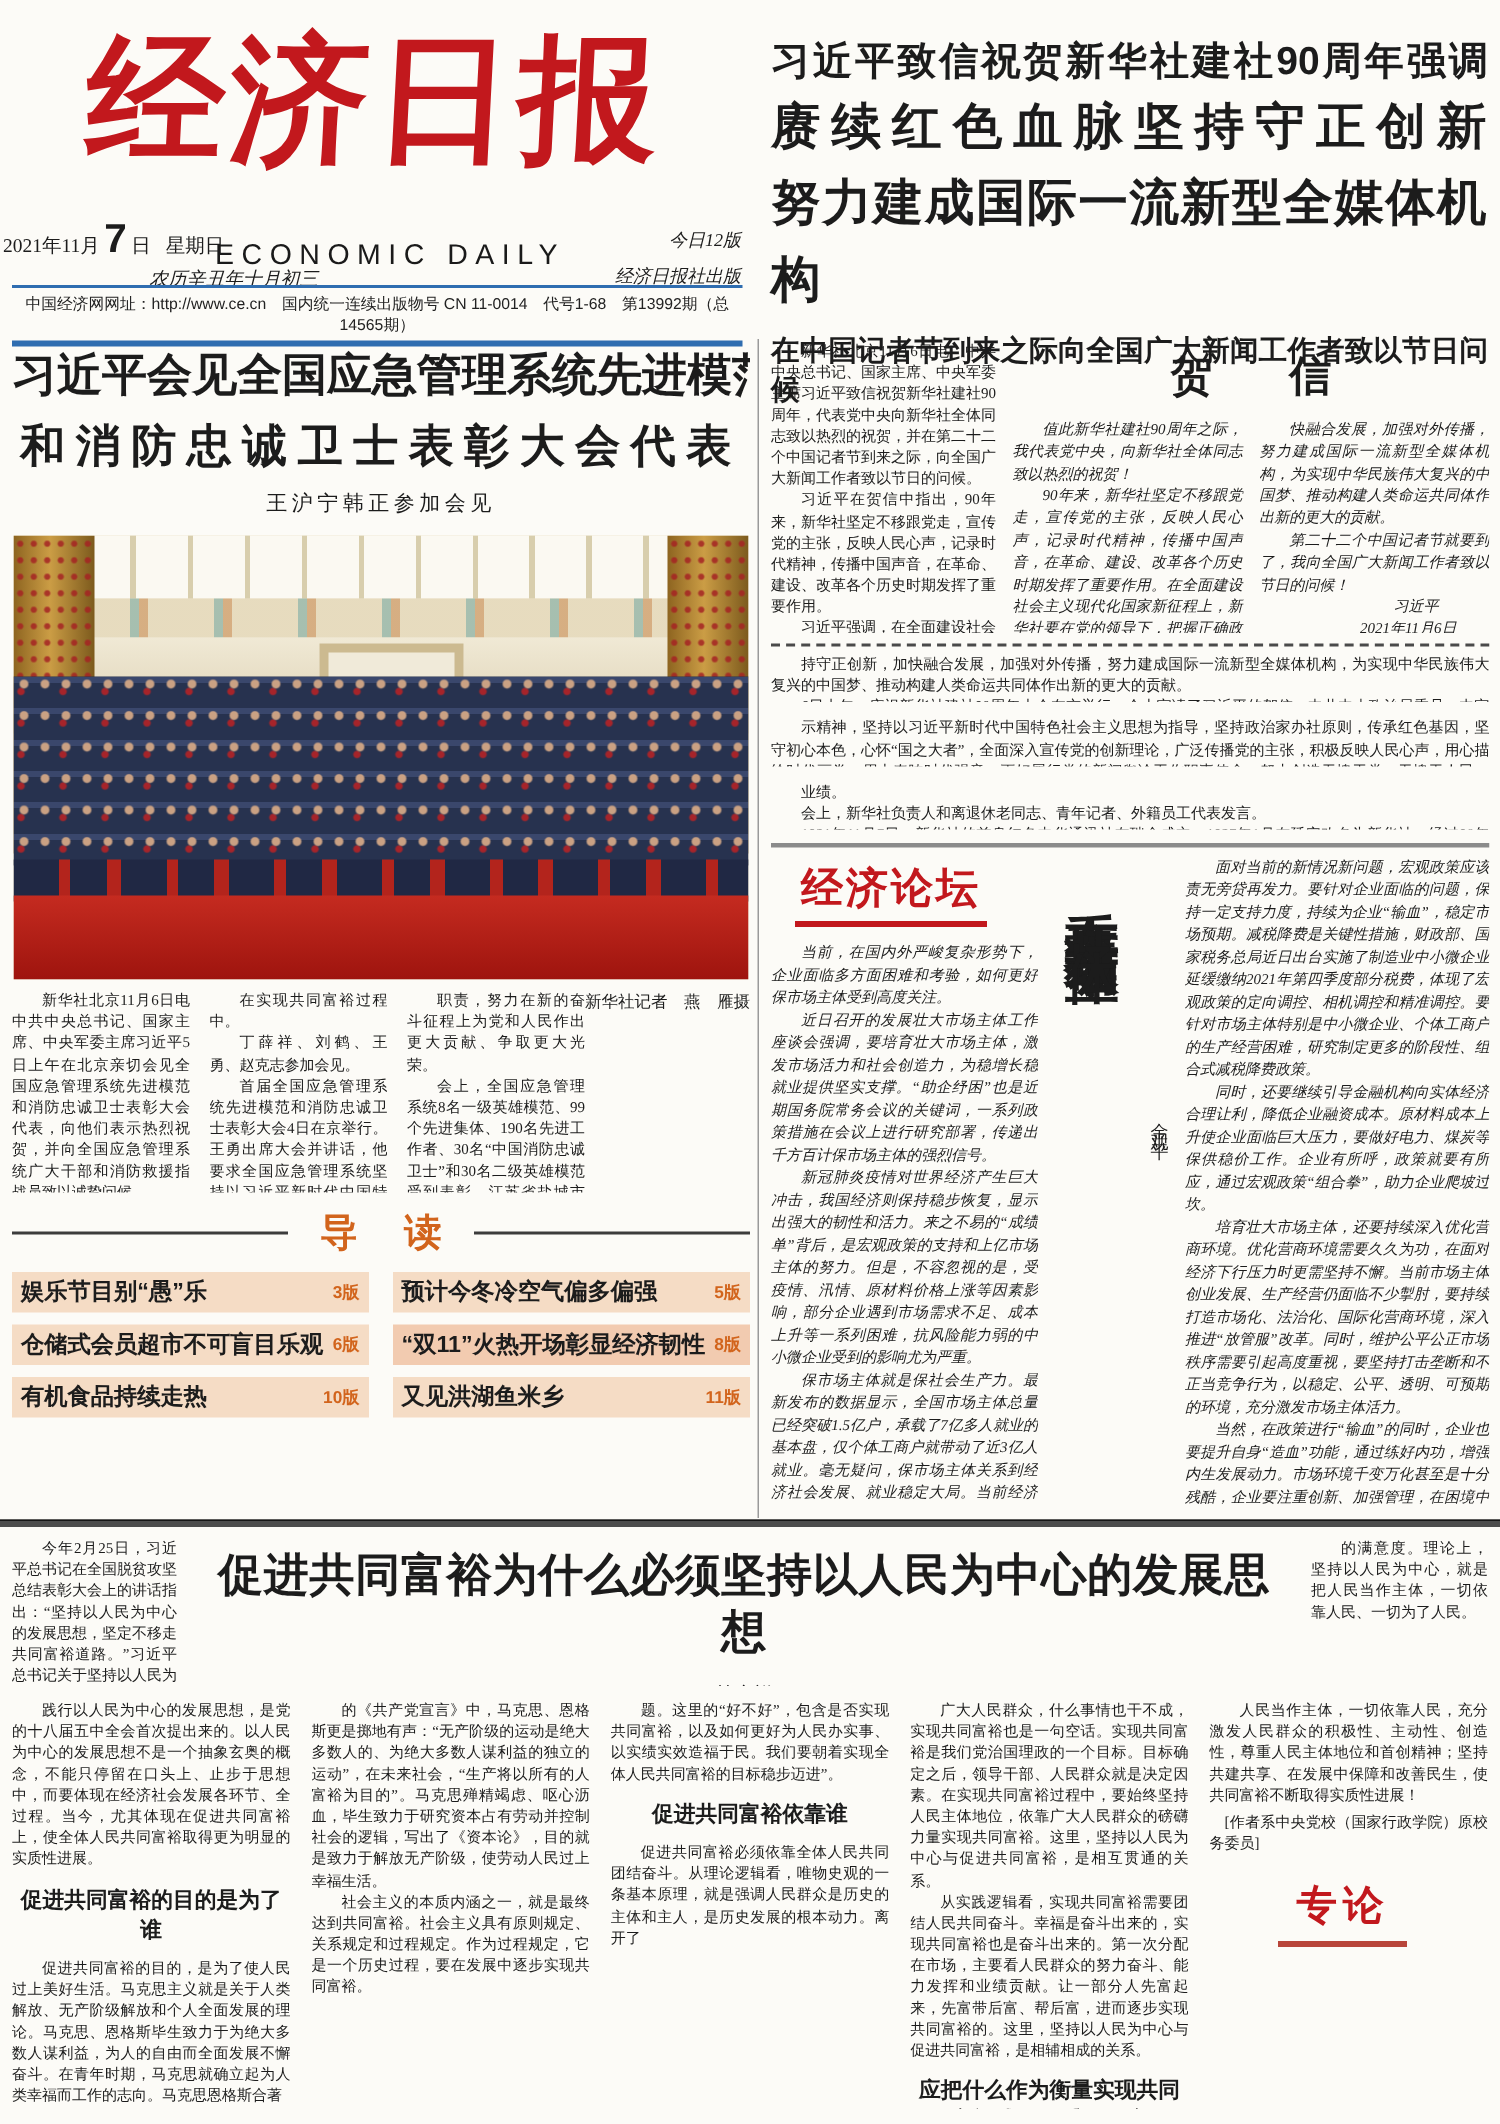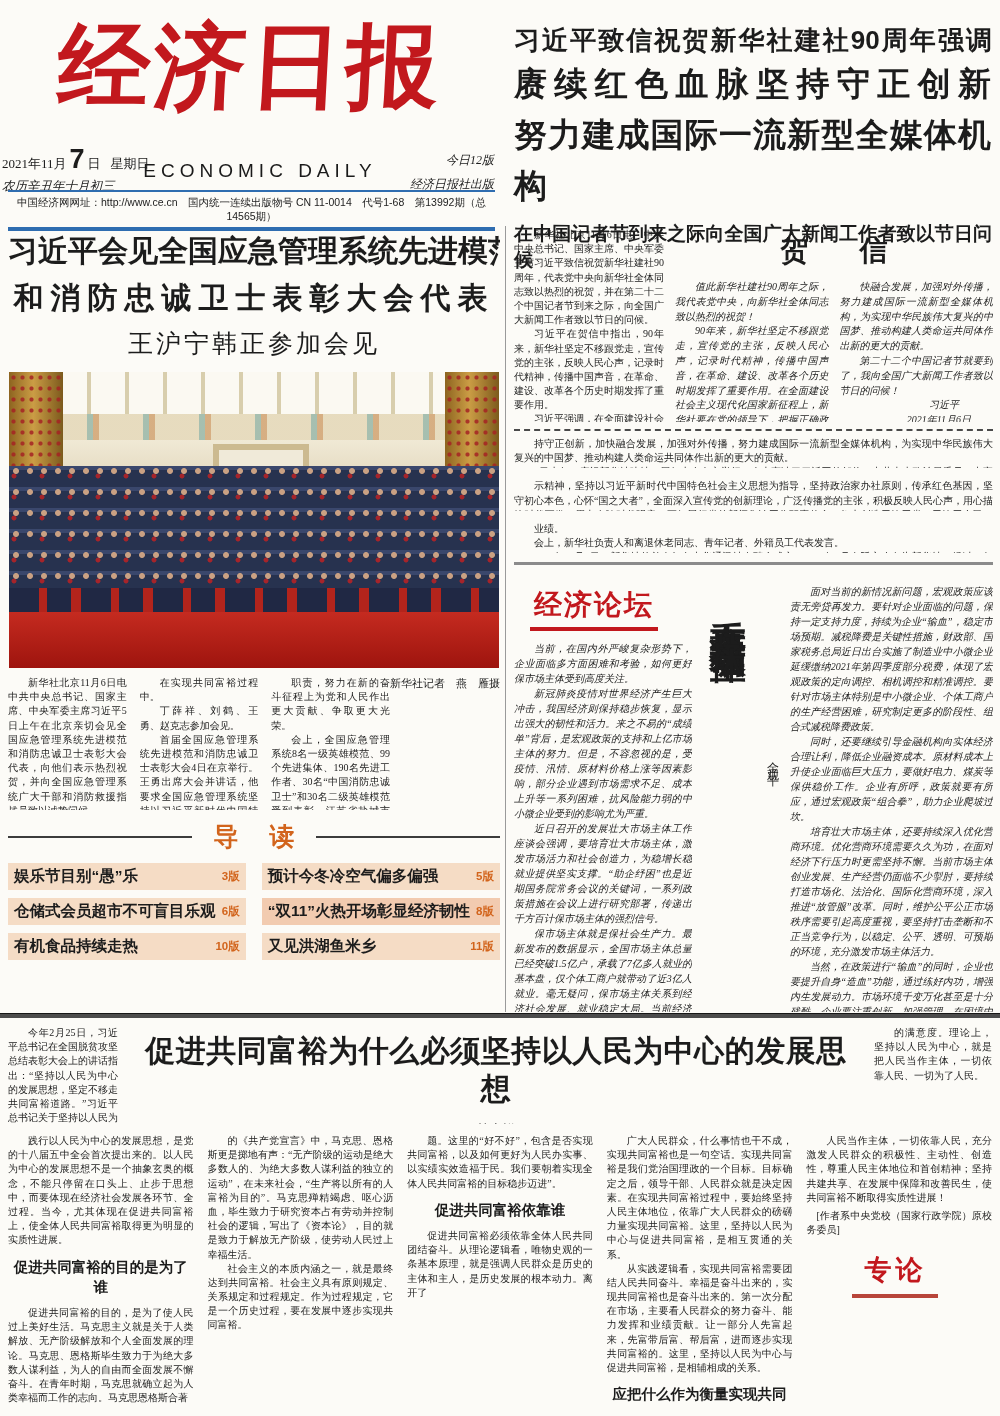--- a/index.html
+++ b/index.html
@@ -15,21 +15,21 @@
   p{margin:0;text-indent:2em;}
   .just{text-align:justify;}
 
   
   .brand{position:absolute;left:58px;top:2px;width:400px;font-family:var(--serif);
          font-weight:bold;font-size:92px;line-height:1.42;letter-spacing:4px;color:var(--red);
          transform:skewX(-3deg);white-space:nowrap;}
   .date-block{position:absolute;left:2px;top:144px;width:210px;font-size:13px;}
   .date-block .day{font-size:27px;font-weight:bold;font-family:var(--sans);padding:0 3px;}
   .date-block .wk{margin-left:10px;}
-  .lunar{margin-top:3px;font-style:italic;font-size:12.5px;}
+  .lunar{margin-top:3px;font-style:italic;font-size:12.5px;text-align:right;}
   .english{position:absolute;left:140px;top:160px;width:240px;text-align:center;
            font-family:var(--sans);font-size:19px;letter-spacing:5px;color:#1a1a1a;}
   .pub-block{position:absolute;left:392px;top:148px;width:102px;text-align:right;
              font-size:12px;line-height:2;font-style:italic;}
   .infobar{position:absolute;left:8px;top:190px;width:487px;border-top:2px solid var(--blue);
            border-bottom:4px solid var(--blue);padding:4px 0 3px;text-align:center;
            font-size:10.5px;font-family:var(--sans);color:#222;}
 
   
   .top-right{position:absolute;left:514px;top:24px;width:478px;}
@@ -43,21 +43,21 @@
   
   .v-rule{position:absolute;left:505px;top:226px;height:786px;border-left:1px solid #9a9a9a;}
   .page-divider{position:absolute;left:0;top:1013px;width:1000px;height:4px;background:#4c4c4c;
                 border-top:1px solid #161616;}
 
   
   .left-half{position:absolute;left:8px;top:228px;width:492px;height:784px;overflow:hidden;}
   .main-h1{font-family:var(--sans);font-weight:900;font-size:30px;line-height:1.55;
            text-align:center;white-space:nowrap;}
   .main-h1.sp{letter-spacing:7px;}
-  .main-sub{font-size:25px;text-align:center;letter-spacing:3px;margin-top:6px;}
+  .main-sub{font-size:14px;text-align:center;letter-spacing:3px;margin-top:6px;}
 
   .photo{position:relative;width:490px;height:296px;margin:12px auto 0;overflow:hidden;background:#ece3cc;}
   .ph-sky{position:absolute;top:0;left:44px;right:44px;height:42px;
           background:repeating-linear-gradient(90deg,#fbf9f2 0 34px,#d8cead 34px 38px);}
   .ph-ceiling{position:absolute;top:42px;left:0;right:0;height:26px;opacity:.75;
           background:repeating-linear-gradient(90deg,#e5d9ba 0 22px,#8fb3a6 22px 28px,#cf9d6a 28px 34px,#e5d9ba 34px 56px);}
   .ph-wall{position:absolute;top:68px;left:0;right:0;height:64px;background:linear-gradient(#f0e9d5,#dcd0b2);}
   .ph-door{position:absolute;top:72px;left:204px;width:84px;height:50px;background:#f0ead9;border:6px solid #ccba90;}
   .ph-pillar{position:absolute;top:0;height:212px;width:54px;
           background-image:radial-gradient(circle,rgba(165,35,35,.85) 1.5px,transparent 2.6px),
@@ -99,21 +99,21 @@
             text-indent:22px;margin:4px 0 10px;}
   .hx-cols{display:flex;gap:11px;height:148px;overflow:hidden;}
   .hx-col{flex:1;font-size:10px;line-height:1.48;font-style:italic;text-align:justify;overflow:hidden;}
   .hx-sig{text-indent:0;text-align:right;padding-right:34px;}
   .hx-sig2{text-indent:0;text-align:right;padding-right:22px;}
   .dash-rule{border-top:2px dashed #4a4a4a;margin:7px 0 6px;}
   .cont-grid{display:flex;gap:11px;height:116px;overflow:hidden;flex-direction:column;}
   .cont-col{flex:1;font-size:10px;line-height:1.42;text-align:justify;overflow:hidden;}
   .solid-rule{border-top:3px solid #8b8b8b;margin-top:9px;}
 
-  .forum{margin-top:19px;}
+  .forum{margin-top:6px;}
   .forum-flex{display:flex;gap:8px;height:432px;overflow:hidden;}
   .forum-left{width:178px;overflow:hidden;}
   .forum-label{display:inline-block;font-family:var(--sans);font-weight:900;font-size:28px;
                color:var(--red);letter-spacing:2px;border-bottom:4px solid var(--red);
                padding:0 4px 3px;margin:2px 0 10px 16px;}
   .forum-text{font-size:10px;line-height:1.5;font-style:italic;text-align:justify;}
   .forum-vtitle{width:56px;display:flex;justify-content:center;}
   .forum-vtitle span{writing-mode:vertical-rl;text-orientation:upright;font-family:var(--sans);
                      font-weight:900;font-size:36px;letter-spacing:3px;line-height:1;margin-top:8px;}
   .forum-byline{width:18px;}
@@ -278,22 +278,22 @@
         </div>
     </div>
     <div class="solid-rule"></div>
 
     <div class="forum">
       <div class="forum-flex">
         <div class="forum-left">
           <div class="forum-label">经济论坛</div>
           <div class="forum-text">
               <p>当前，在国内外严峻复杂形势下，企业面临多方面困难和考验，如何更好保市场主体受到高度关注。</p>
+              <p>近日召开的发展壮大市场主体工作座谈会强调，要培育壮大市场主体，激发市场活力和社会创造力，为稳增长稳就业提供坚实支撑。“助企纾困”也是近期国务院常务会议的关键词，一系列政策措施在会议上进行研究部署，传递出千方百计保市场主体的强烈信号。</p>
               <p>新冠肺炎疫情对世界经济产生巨大冲击，我国经济则保持稳步恢复，显示出强大的韧性和活力。来之不易的“成绩单”背后，是宏观政策的支持和上亿市场主体的努力。但是，不容忽视的是，受疫情、汛情、原材料价格上涨等因素影响，部分企业遇到市场需求不足、成本上升等一系列困难，抗风险能力弱的中小微企业受到的影响尤为严重。</p>
-              <p>近日召开的发展壮大市场主体工作座谈会强调，要培育壮大市场主体，激发市场活力和社会创造力，为稳增长稳就业提供坚实支撑。“助企纾困”也是近期国务院常务会议的关键词，一系列政策措施在会议上进行研究部署，传递出千方百计保市场主体的强烈信号。</p>
               <p>保市场主体就是保社会生产力。最新发布的数据显示，全国市场主体总量已经突破1.5亿户，承载了7亿多人就业的基本盘，仅个体工商户就带动了近3亿人就业。毫无疑问，保市场主体关系到经济社会发展、就业稳定大局。当前经济面临新的下行压力，1亿多市场主体是我国经济发展的底气、韧性所在，是稳住经济基本盘的重要基础。助力市场主体“生得下”“长得大”“活得好”，是必须抓好的一件大事。正如日前召开的国务院常务会议要求，面对经济新的下行压力和市场主体新困难，有效实施预调微调。为此，要通过有力有效的政策措施，培育壮大市场主体，为经济发展积蓄强大动能。</p>
             </div>
         </div>
         <div class="forum-vtitle">
           <span>重在培育壮大市场主体</span>
         </div>
         <div class="forum-byline">
           <span>金观平</span>
         </div>
         <div class="forum-right forum-text">

